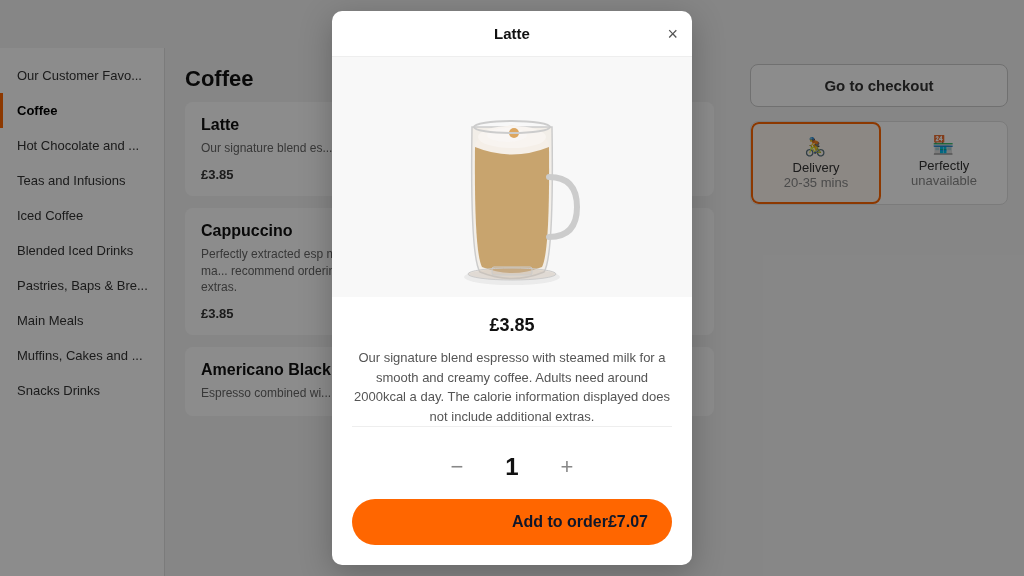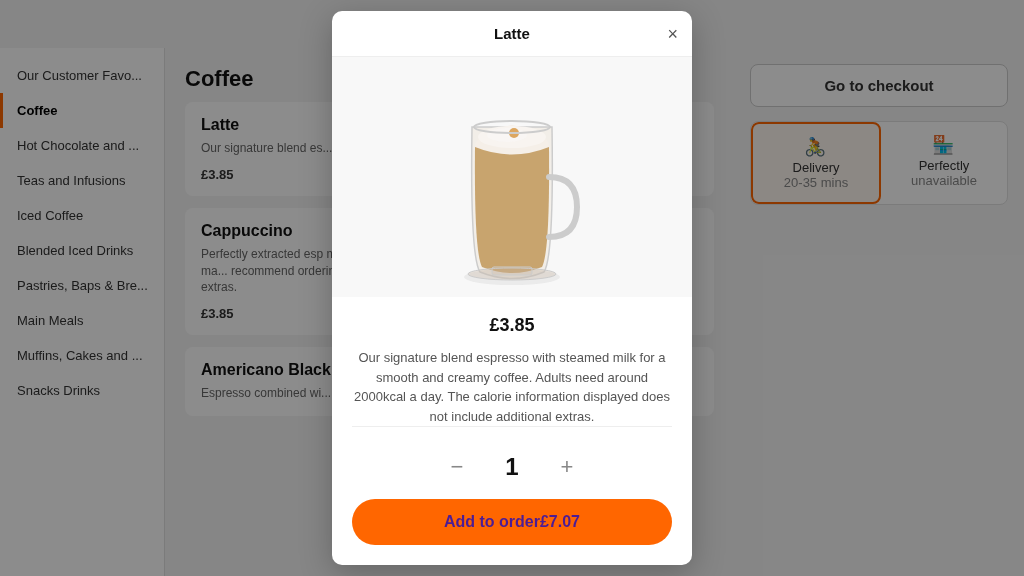--- a/index.html
+++ b/index.html
@@ -247,23 +247,23 @@
     .qty-value {
       font-size: 24px;
       font-weight: bold;
       color: #111;
       min-width: 30px;
       text-align: center;
     }
     .add-to-order-btn {
       display: flex;
       align-items: center;
-      justify-content: center;
+      justify-content: flex-end;
       background: #ff6600;
-      color: #4c1d95;
+      color: #0f172a;
       border: none;
       border-radius: 26px;
       padding: 14px 24px;
       font-size: 16px;
       font-weight: bold;
       cursor: pointer;
       width: calc(100% - 40px);
       margin: 0 20px 20px 20px;
     }
   </style>

